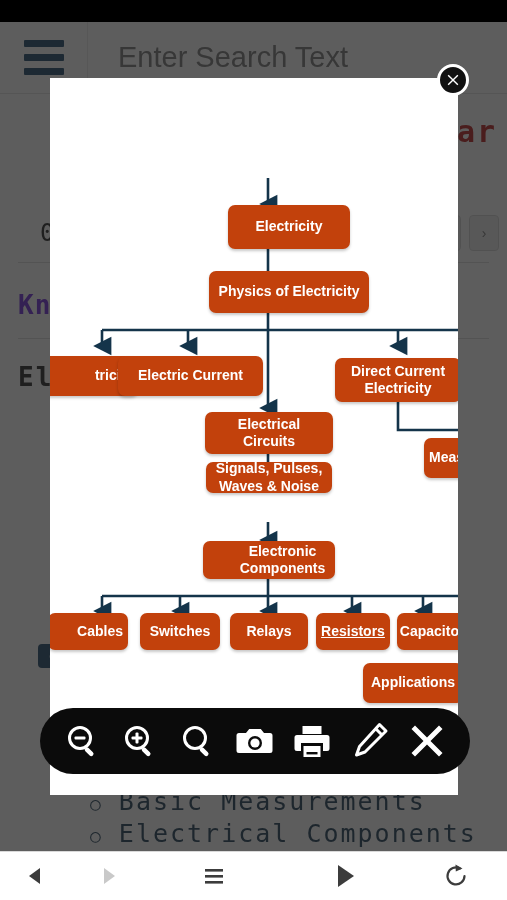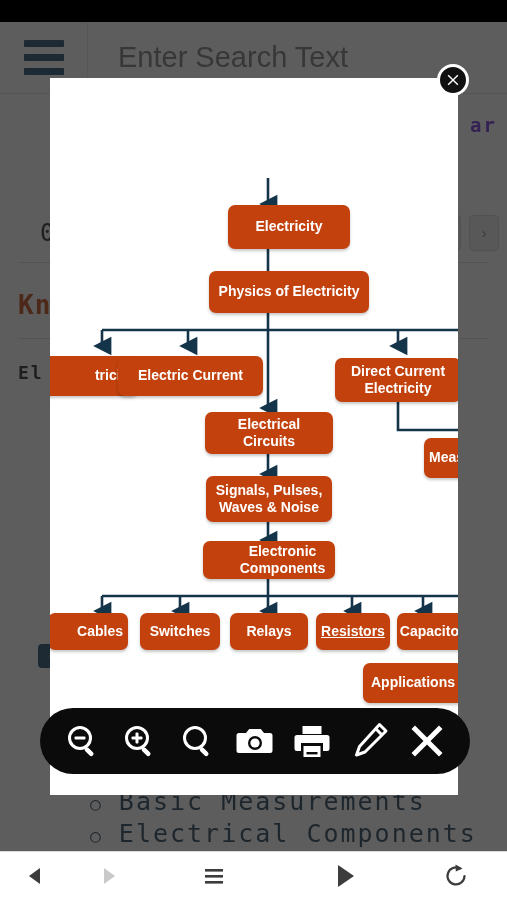--- a/index.html
+++ b/index.html
@@ -74,23 +74,23 @@
     font-size: 29px;
     color: #555;
     padding-left: 30px;
   }
   .search-input::placeholder { color: #777; }
 
   .page-title {
     position: absolute;
     right: 10px; top: 92px;
     font-family: "DejaVu Sans Mono", monospace;
-    font-size: 19px;
+    font-size: 30px;
     font-weight: bold;
-    color: #6d28d9;
+    color: #b91c1c;
     letter-spacing: 2px;
     white-space: nowrap;
   }
 
   .pager-row {
     position: absolute;
     left: 0; top: 185px;
     width: 507px; height: 52px;
     display: flex;
     align-items: center;
@@ -121,35 +121,35 @@
     left: 18px; top: 240px;
     width: 471px; height: 1px;
     background: #dcdcdc;
   }
 
   .doc-heading {
     position: absolute;
     left: 18px;
     font-family: "DejaVu Sans Mono", monospace;
     font-weight: bold;
-    color: #c2410c;
+    color: #6d28d9;
     white-space: nowrap;
   }
   .doc-heading.h1 { top: 268px; font-size: 26px; letter-spacing: 1px; }
 
   .doc-divider2 {
     position: absolute;
     left: 18px; top: 316px;
     width: 471px; height: 1px;
     background: #dcdcdc;
   }
 
   .doc-heading.h2 {
     top: 340px;
-    font-size: 18px;
+    font-size: 26px;
     color: #222;
     letter-spacing: 2px;
   }
 
   .doc-chip {
     position: absolute;
     left: 38px; top: 622px;
     padding: 5px 11px;
     background: #1b4568;
     border-radius: 4px;
@@ -374,21 +374,21 @@
       <div class="node" style="left:18px; top:278px; width:100px; height:40px; justify-content:flex-end;">tricity</div>
 
       <div class="node" style="left:98px; top:278px; width:145px; height:40px;">Electric Current</div>
 
       <div class="node" style="left:315px; top:280px; width:126px; height:44px;">Direct Current Electricity</div>
 
       <div class="node" style="left:185px; top:334px; width:128px; height:42px;">Electrical Circuits</div>
 
       <div class="node" style="left:404px; top:360px; width:114px; height:40px; justify-content:flex-start;">Measuring</div>
 
-      <div class="node" style="left:186px; top:398px; width:126px; height:46px;">Signals, Pulses, Waves &amp; Noise</div>
+      <div class="node" style="left:186px; top:384px; width:126px; height:31px;">Signals, Pulses, Waves &amp; Noise</div>
 
       <div class="node" style="left:183px; top:463px; width:132px; height:38px;padding-left:32px;">Electronic Components</div>
 
       <div class="node" style="left:28px; top:535px; width:80px; height:37px; justify-content:flex-end;">Cables</div>
 
       <div class="node" style="left:210px; top:535px; width:78px; height:37px;">Relays</div>
 
       <div class="node" style="left:120px; top:535px; width:80px; height:37px;">Switches</div>
 
       <div class="node" style="left:296px; top:535px; width:74px; height:37px;text-decoration:underline;">Resistors</div>

